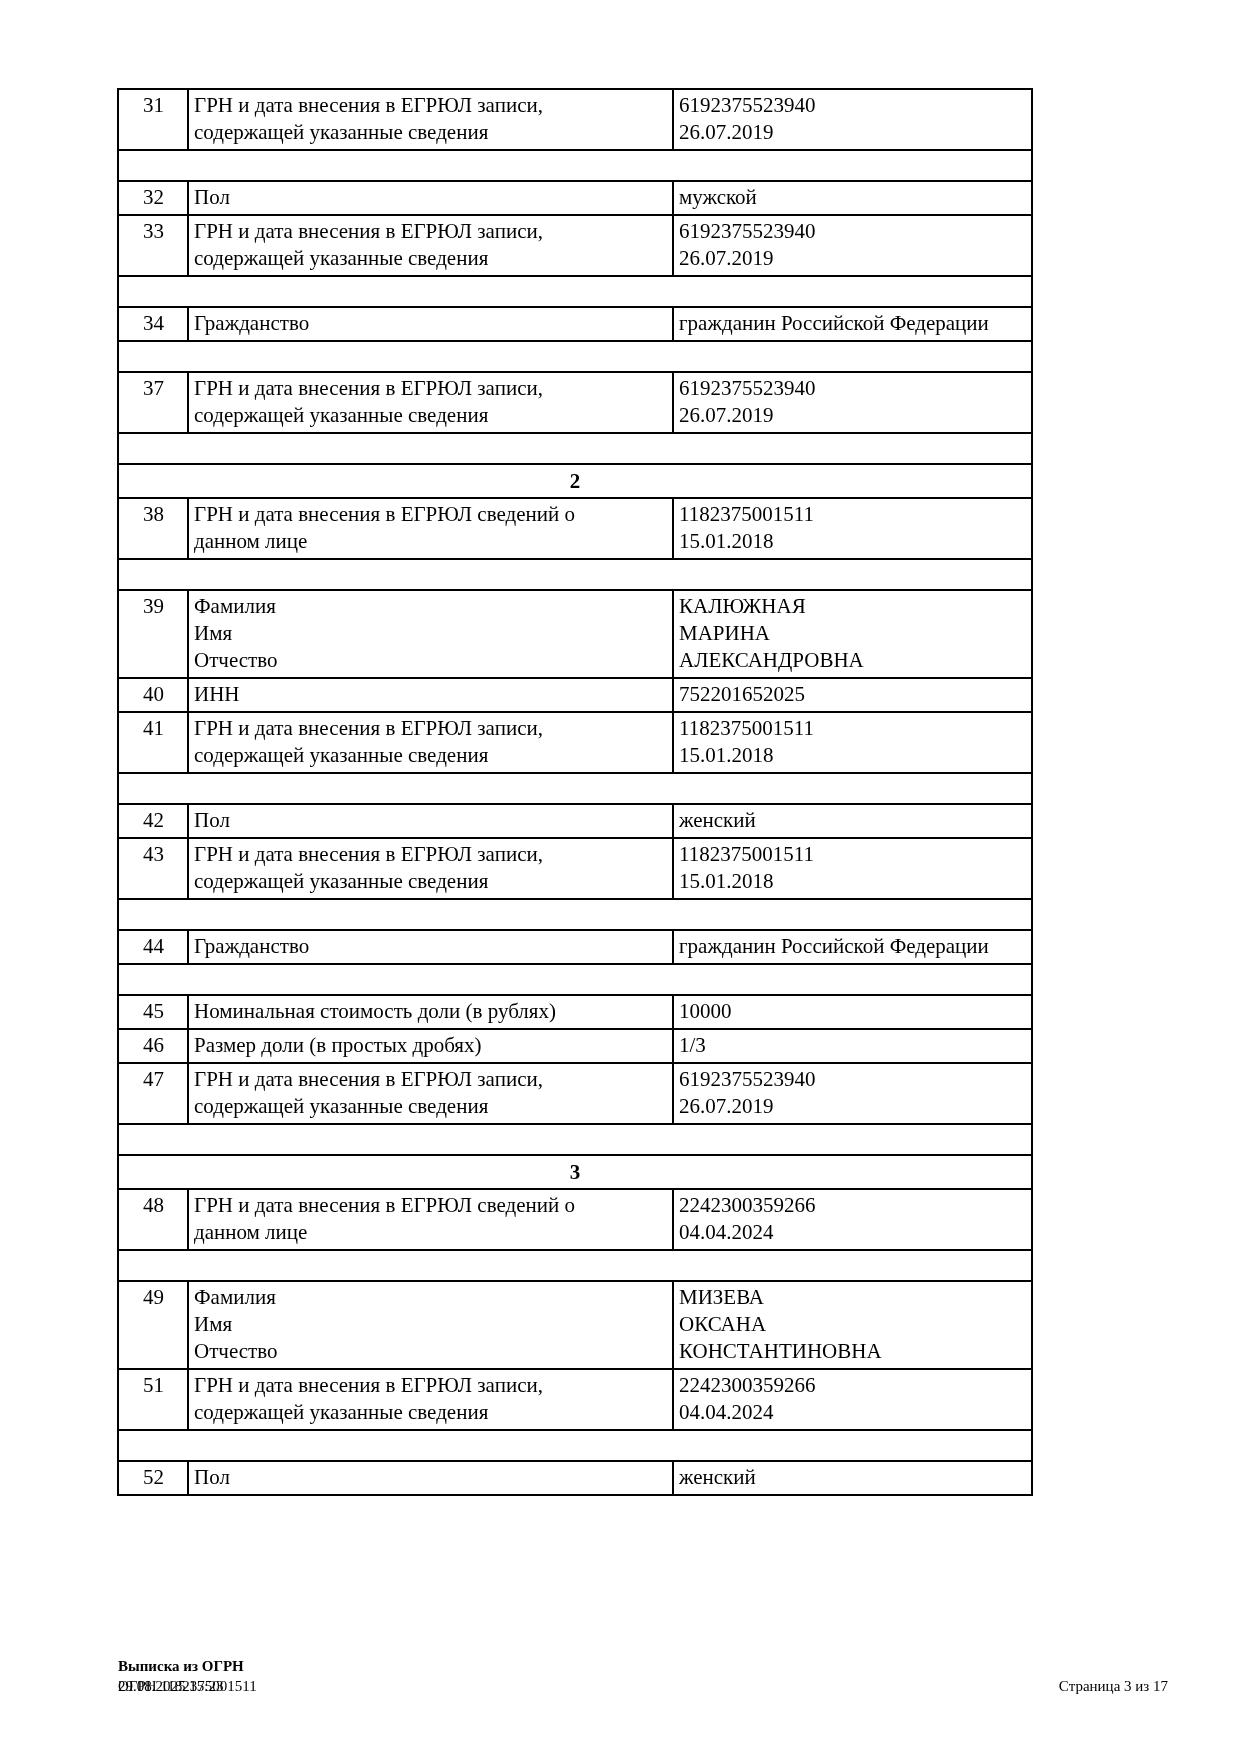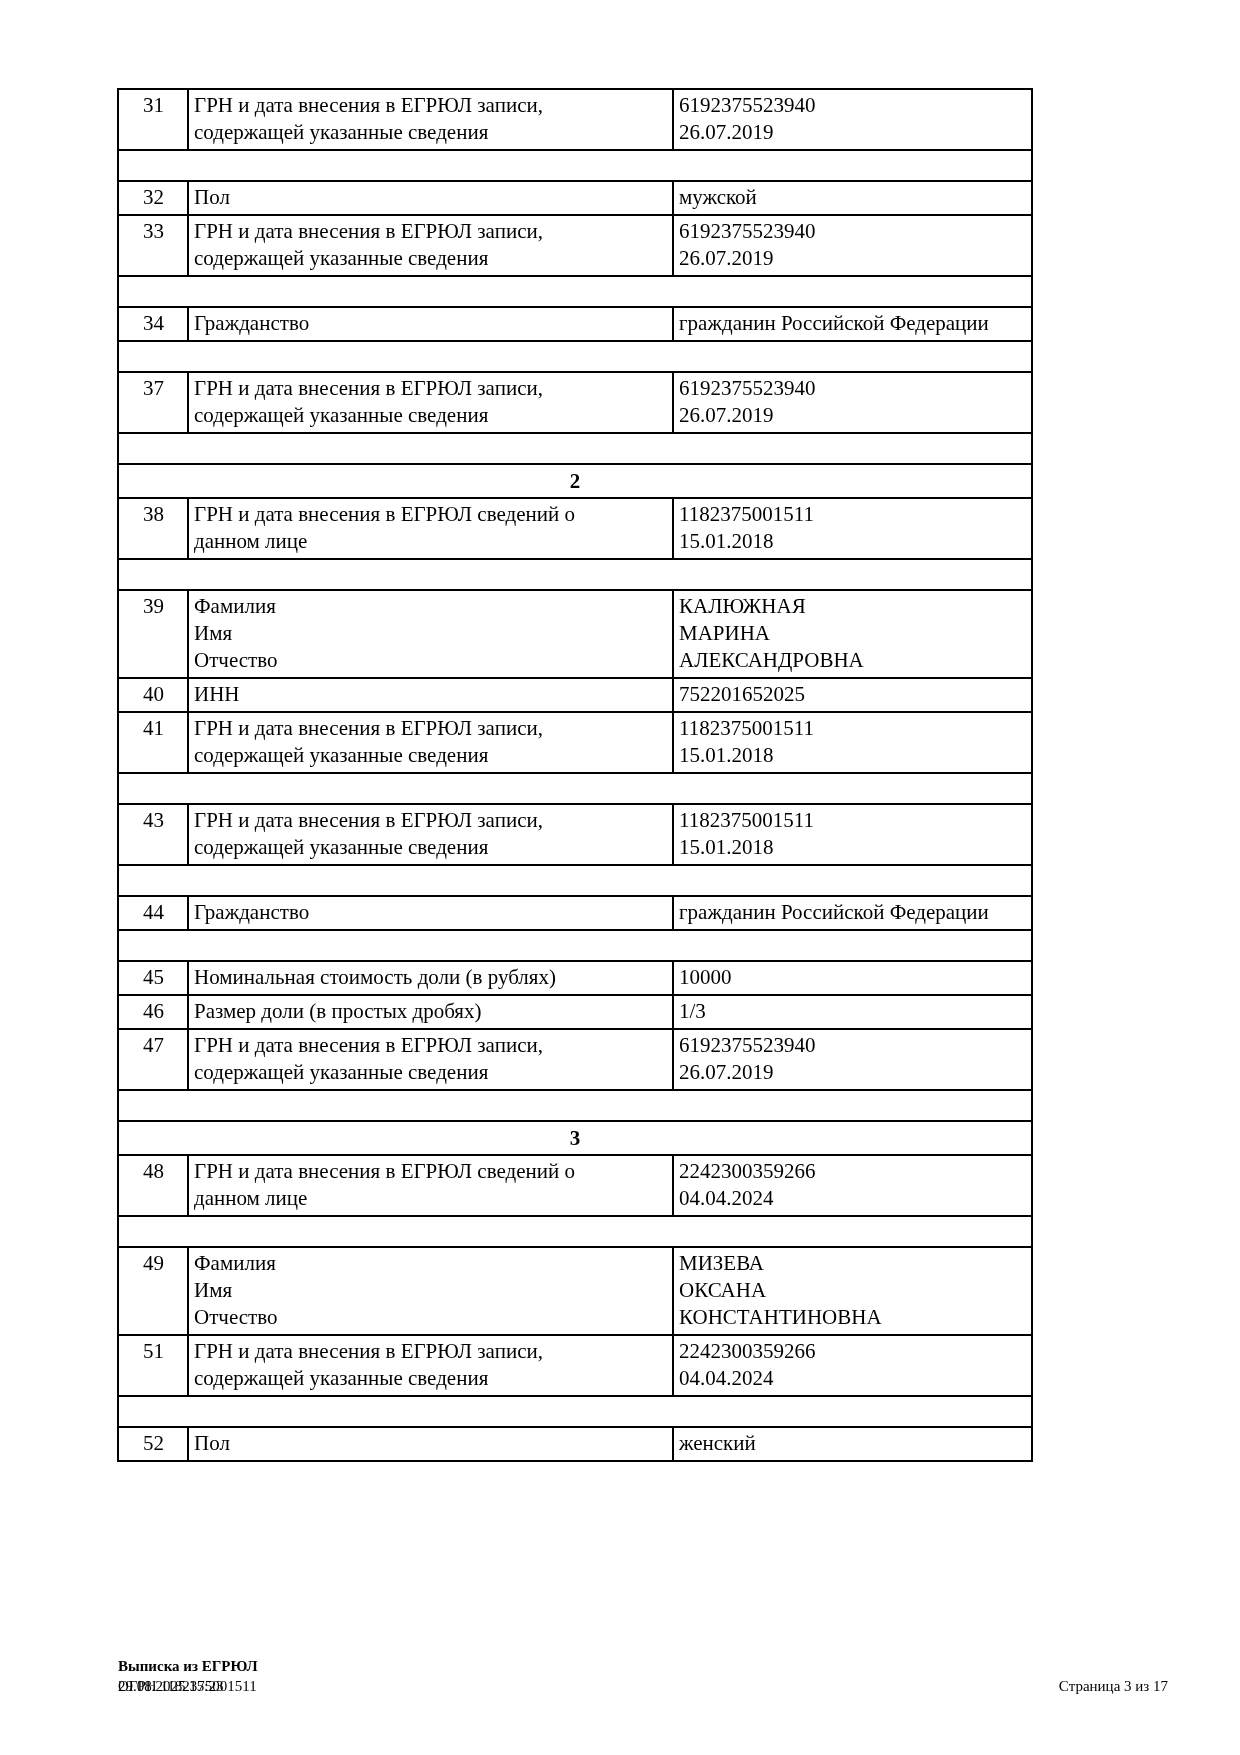--- a/index.html
+++ b/index.html
@@ -164,20 +164,25 @@
           <td class="num">41</td>
           <td class="label">ГРН и дата внесения в ЕГРЮЛ записи,
 содержащей указанные сведения</td>
           <td class="value">1182375001511
 15.01.2018</td>
         </tr>
         <tr class="spacer-row">
           <td colspan="3"></td>
         </tr>
         <tr class="data-row">
+          <td class="num">42</td>
+          <td class="label">Пол</td>
+          <td class="value">женский</td>
+        </tr>
+        <tr class="data-row">
           <td class="num">43</td>
           <td class="label">ГРН и дата внесения в ЕГРЮЛ записи,
 содержащей указанные сведения</td>
           <td class="value">1182375001511
 15.01.2018</td>
         </tr>
         <tr class="spacer-row">
           <td colspan="3"></td>
         </tr>
         <tr class="data-row">
@@ -243,20 +248,20 @@
         <tr class="data-row">
           <td class="num">52</td>
           <td class="label">Пол</td>
           <td class="value">женский</td>
         </tr>
       </tbody>
   </table>
 
   <div class="footer">
     <div class="footer-left">
-      <div class="footer-doc-type">Выписка из ЕГРЮЛ</div>
+      <div class="footer-doc-type">Выписка из ОГРН</div>
       <div>29.08.2025 15:23</div>
     </div>
     <div class="footer-center">ОГРН 1182375001511</div>
     <div class="footer-right">Страница 3 из 17</div>
   </div>
 
 </div>
 
 </body></html>

